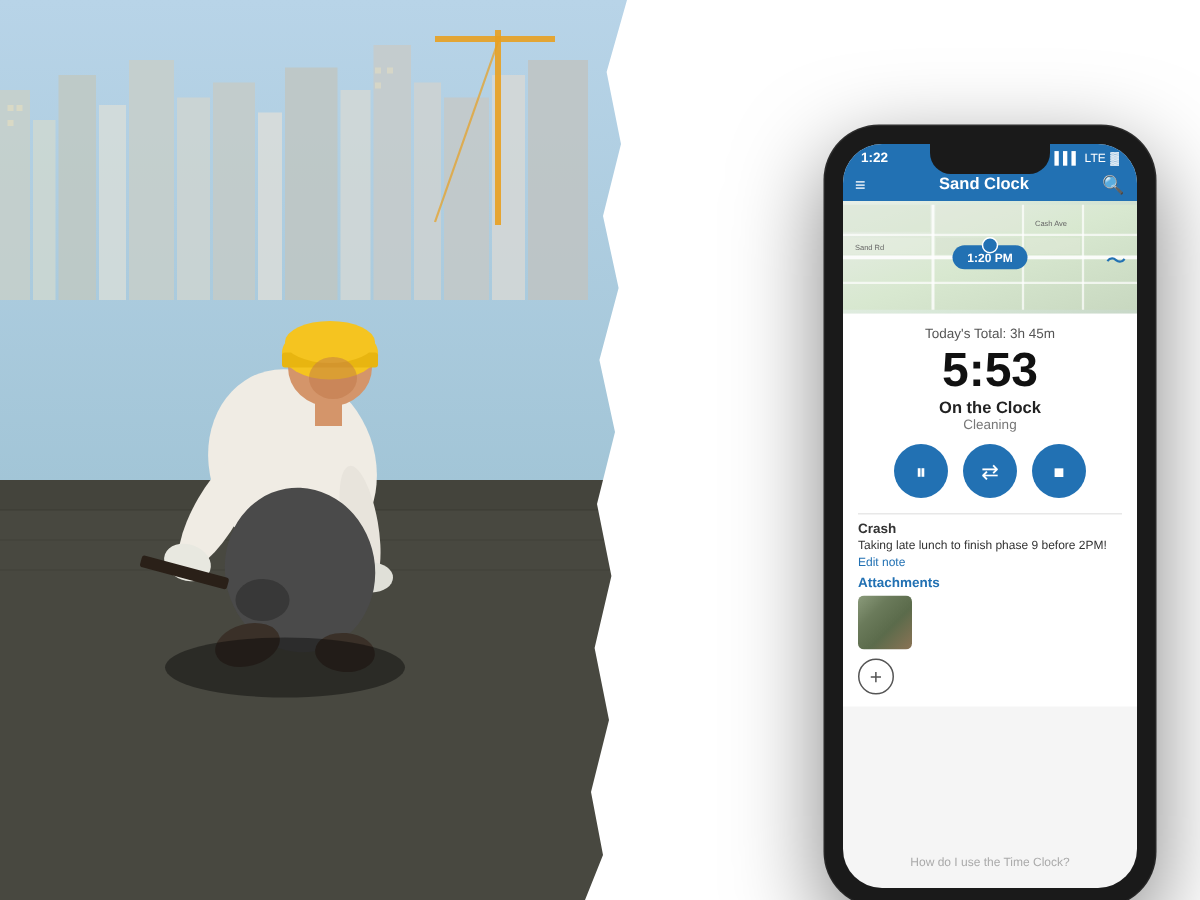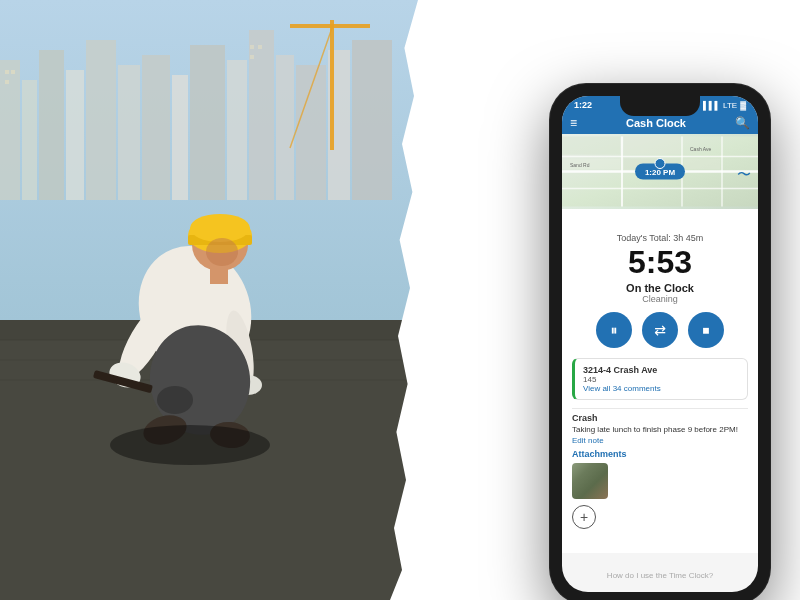--- a/index.html
+++ b/index.html
@@ -134,21 +134,21 @@
     .map-area {
       height: 75px;
       background: linear-gradient(135deg, #e8f0e8 0%, #d8e8d8 50%, #c8d8c8 100%);
       position: relative;
       overflow: hidden;
     }
 
     
     .main-content {
       background: white;
-      padding: 24px 10px;
+      padding: 8px 10px;
     }
 
     .todays-total {
       font-size: 9px;
       color: #555;
       text-align: center;
       margin-bottom: 2px;
     }
 
     .timer-display {
@@ -405,21 +405,21 @@
         <span class="status-time">1:22</span>
         <div class="status-icons">
           <span>▌▌▌</span>
           <span>LTE</span>
           <span>▓</span>
         </div>
       </div>
 
       <div class="app-header">
         <span class="header-icon">≡</span>
-        <span class="header-title">Cash Clock</span>
+        <span class="header-title">Sand Clock</span>
         <span class="header-icon">🔍</span>
       </div>
 
       <div class="map-area">
         <svg width="100%" height="100%" viewBox="0 0 196 70">
           <defs>
             <linearGradient id="mapGrad" x1="0" y1="0" x2="1" y2="1">
               <stop offset="0%" stop-color="#e8ede8"></stop>
               <stop offset="50%" stop-color="#d8e8d0"></stop>
               <stop offset="100%" stop-color="#c8d8c0"></stop>
@@ -464,25 +464,20 @@
             <span>⏸</span>
           </button>
           <button class="ctrl-btn btn-switch">
             <span>⇄</span>
           </button>
           <button class="ctrl-btn btn-stop">
             <span>⏹</span>
           </button>
         </div>
 
-        <div class="location-card">
-          <div class="location-address">3214-4 Crash Ave</div>
-          <div class="location-id">145</div>
-          <div class="view-comments">View all 34 comments</div>
-        </div>
 
         <div class="section-divider"></div>
         <div class="section-label">Crash</div>
         <div class="notes-text">Taking late lunch to finish phase 9 before 2PM!</div>
         <div class="edit-note">Edit note</div>
 
         <div class="attachments-label">Attachments</div>
         <div class="attachment-thumb">
           <div class="thumb-img"></div>
         </div>

